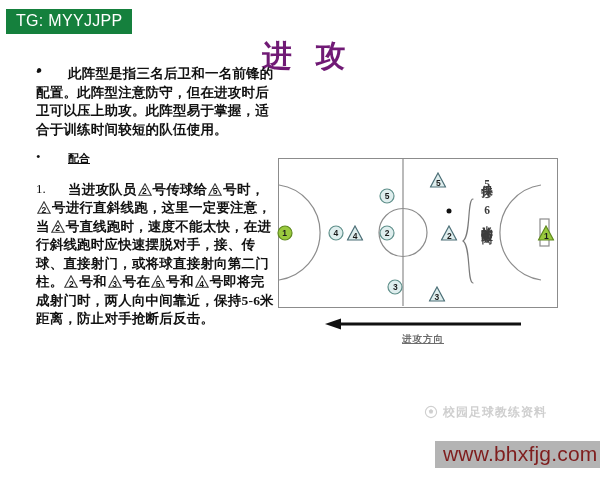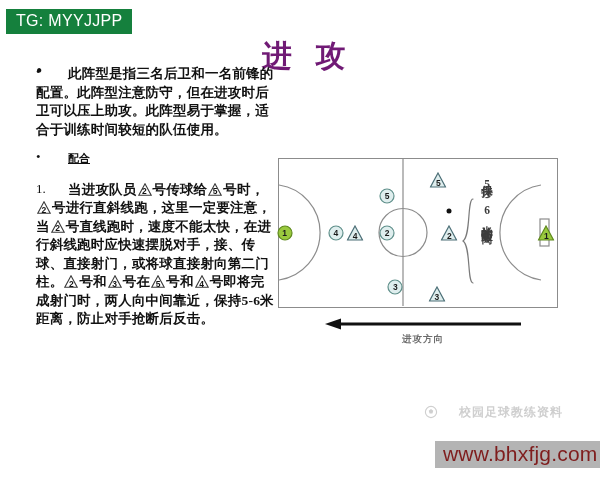--- a/index.html
+++ b/index.html
@@ -206,30 +206,31 @@
     position: absolute;
     left: 325px;
     top: 333px;
     width: 196px;
     text-align: center;
     font-size: 9.5px;
     line-height: 12px;
     color: #6d6d6d;
     font-weight: bold;
     letter-spacing: 1px;
+    text-decoration: underline;
   }
 
   
   #wm-brand {
     position: absolute;
     left: 424px;
     top: 405px;
     display: flex;
     align-items: center;
-    gap: 21px;
+    gap: 5px;
     color: #cfcfcf;
     font-size: 12px;
     line-height: 14px;
     letter-spacing: 1px;
     font-weight: bold;
     white-space: nowrap;
   }
   #wm-brand .logo { width: 14px; height: 14px; display: block; }
   #wm-url {
     position: absolute;

